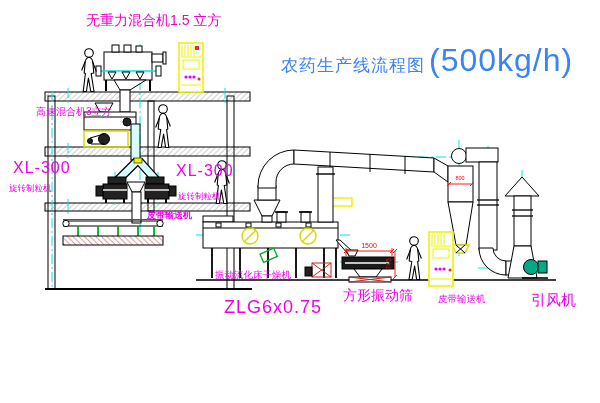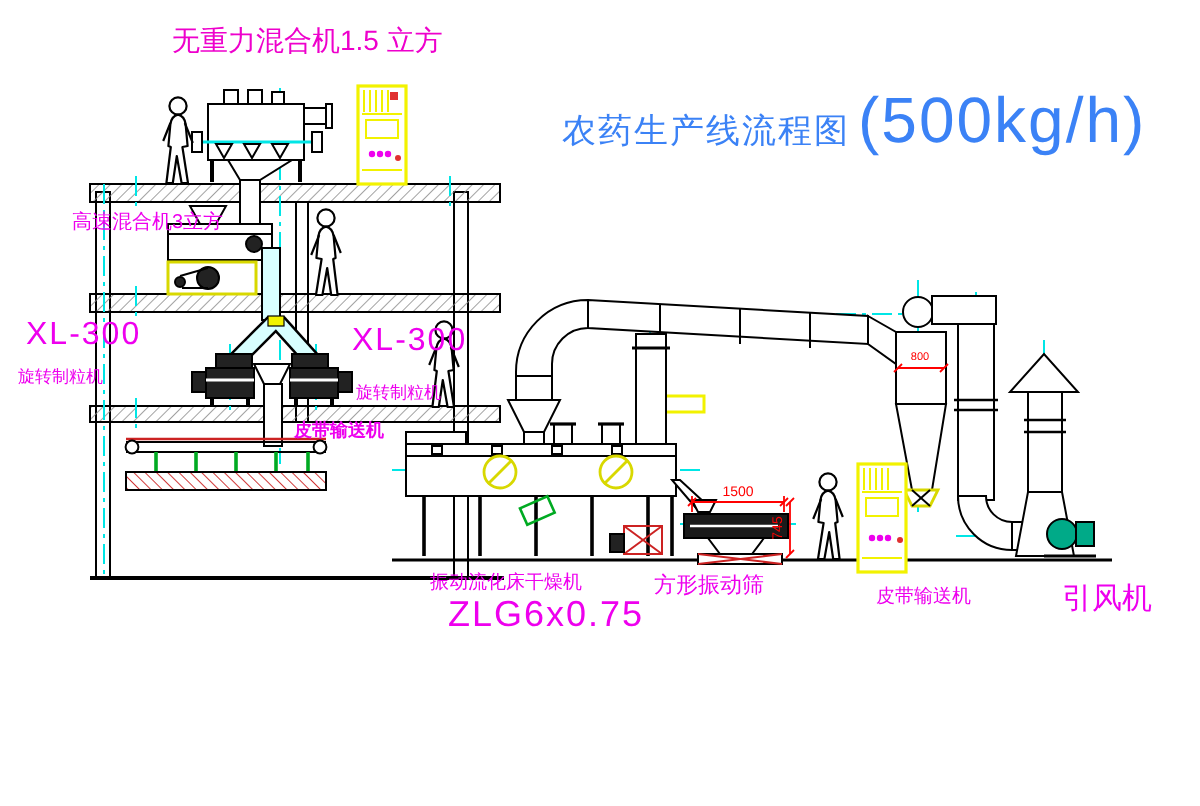--- a/index.html
+++ b/index.html
@@ -315,21 +315,21 @@
   <div class="lbl" style="left:36px;top:107px;font-size:10px;">高速混合机3立方</div>
 
   <div class="lbl xl" style="left:13px;top:160px;">XL-300</div>
   <div class="lbl" style="left:9px;top:184px;font-size:8.5px;">旋转制粒机</div>
 
   <div class="lbl xl" style="left:176px;top:163px;">XL-300</div>
   <div class="lbl" style="left:178px;top:192px;font-size:8.5px;">旋转制粒机</div>
 
   <div class="lbl" style="left:147px;top:211px;font-size:9px;font-weight:bold;">皮带输送机</div>
 
-  <div class="lbl" style="left:215px;top:287px;font-size:9.5px;">振动流化床干燥机</div>
+  <div class="lbl" style="left:215px;top:270px;font-size:9.5px;">振动流化床干燥机</div>
   <div class="lbl model" style="left:224px;top:298px;">ZLG6x0.75</div>
 
-  <div class="lbl" style="left:327px;top:288px;font-size:11px;">方形振动筛</div>
+  <div class="lbl" style="left:343px;top:288px;font-size:14px;">方形振动筛</div>
 
   <div class="lbl" style="left:438px;top:294px;font-size:9.5px;">皮带输送机</div>
 
   <div class="lbl" style="left:531px;top:292px;font-size:15px;">引风机</div>
 </div>
 
 </body></html>

